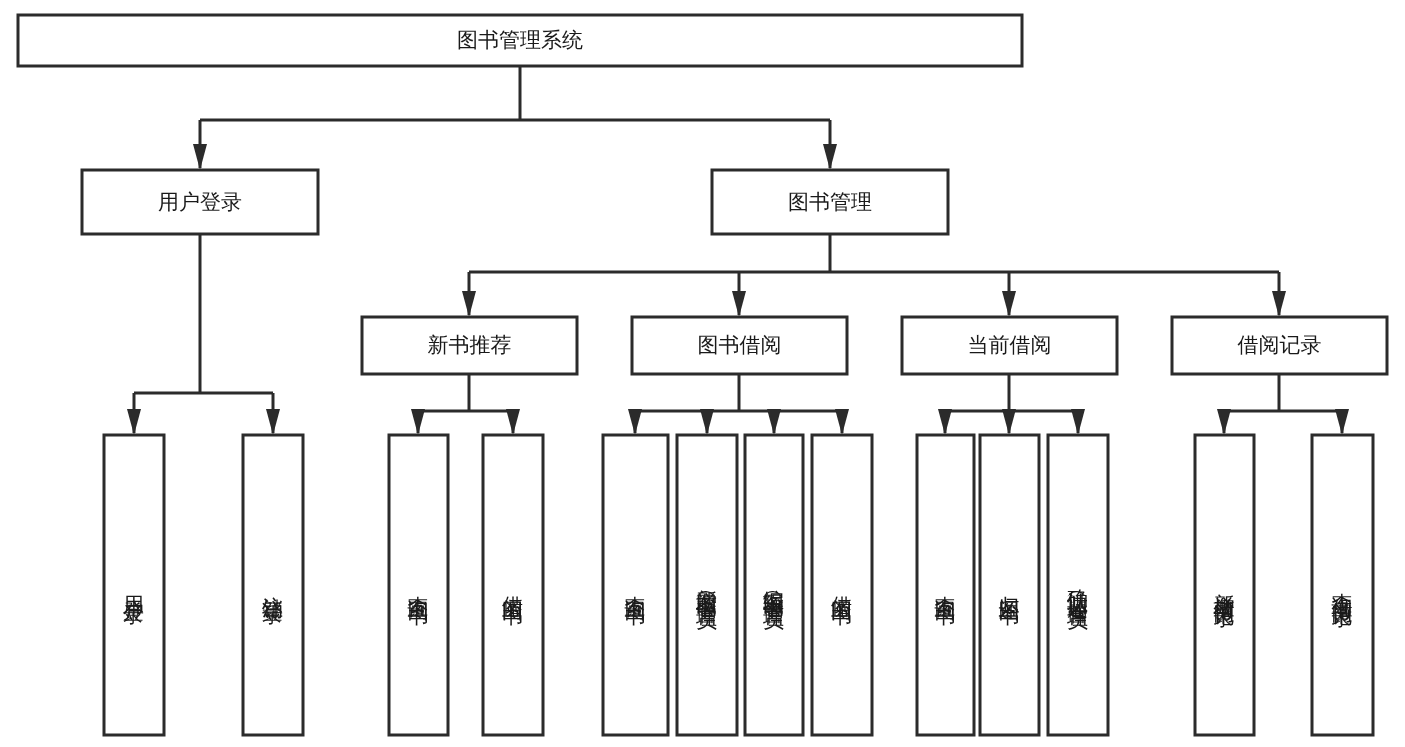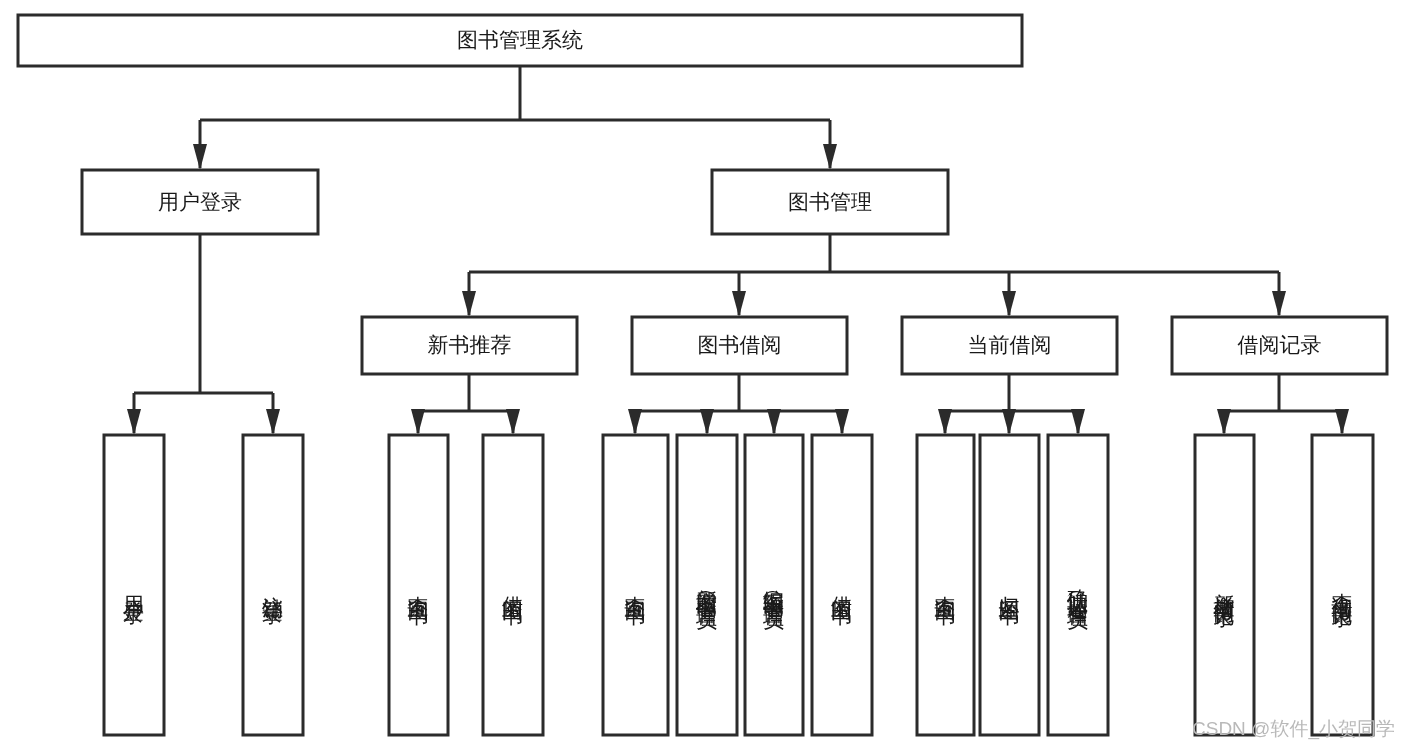--- a/index.html
+++ b/index.html
@@ -175,15 +175,14 @@
       <div class="node-label-v" style="left: 677px; top: 435px; width: 60px; height: 300px;">新增图书（管理员）</div>
       <div class="node-label-v" style="left: 745px; top: 435px; width: 58px; height: 300px;">编辑图书（管理员）</div>
       <div class="node-label-v" style="left: 812px; top: 435px; width: 60px; height: 300px;">借阅图书</div>
       <div class="node-label-v" style="left: 917px; top: 435px; width: 57px; height: 300px;">查询图书</div>
       <div class="node-label-v" style="left: 980px; top: 435px; width: 59px; height: 300px;">归还图书</div>
       <div class="node-label-v" style="left: 1048px; top: 435px; width: 60px; height: 300px;">确认归还（管理员）</div>
       <div class="node-label-v" style="left: 1195px; top: 435px; width: 59px; height: 300px;">新增借阅记录</div>
       <div class="node-label-v" style="left: 1312px; top: 435px; width: 61px; height: 300px;">查询借阅记录</div>
     </div>
 
-  <div class="watermark" style="left: 1192px; top: 716px;">CSDN @软件_小贺同学</div>
 
 </div>
 
 </body></html>

